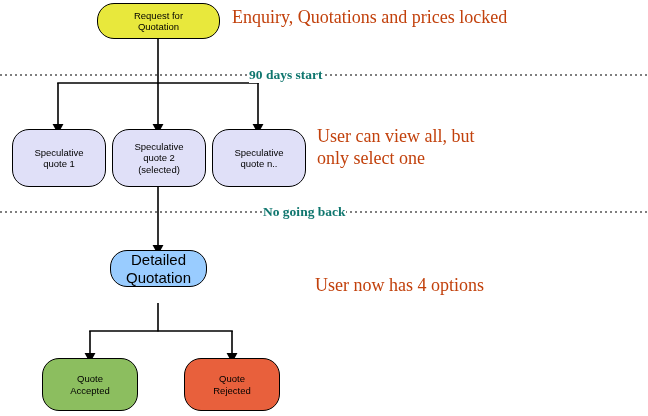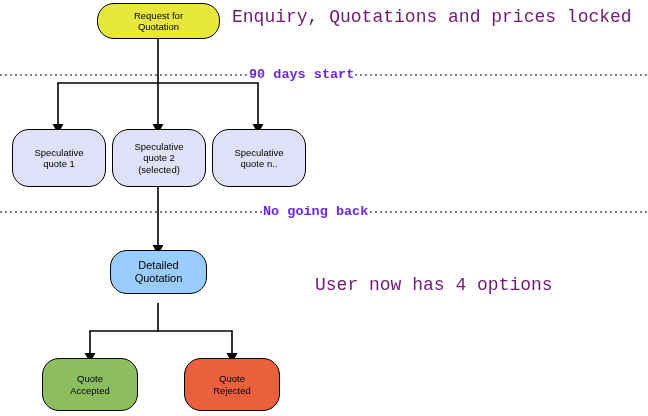--- a/index.html
+++ b/index.html
@@ -40,30 +40,30 @@
     white-space: pre-line;
     font-family: "Liberation Sans", sans-serif;
   }
   .node-label {
     display: block;
     width: 100%;
     white-space: pre-line;
   }
   .annotation {
     position: absolute;
-    font-family: Liberation Mono, monospace;
-    color: #701a75;
+    font-family: Liberation Serif, serif;
+    color: #c2410c;
     white-space: pre-line;
     line-height: 1.22;
   }
   .divider-label {
     position: absolute;
-    font-family: Liberation Mono, monospace;
+    font-family: Liberation Serif, serif;
     font-weight: bold;
-    color: #6d28d9;
+    color: #0f766e;
     background: #ffffff;
     white-space: nowrap;
   }
 </style>
 </head>
 <body>
 
 <div id="canvas">
 
   <svg class="svg-layer" viewBox="0 0 648 416" width="648" height="416" xmlns="http://www.w3.org/2000/svg">
@@ -106,37 +106,39 @@
     <span class="node-label">Speculative
 quote 2
 (selected)</span>
   </div>
 
   <div class="node" style="left:212px; top:129px; width:94px; height:58px; background:#E0E0F8; font-size:9.5px;">
     <span class="node-label">Speculative
 quote n..</span>
   </div>
 
-  <div class="node" style="left:110px; top:250px; width:97px; height:44px; background:#99CCFF; font-size:11px;">
+  <div class="node" style="left:110px; top:250px; width:97px; height:37px; background:#99CCFF; font-size:15px;">
     <span class="node-label">Detailed
 Quotation</span>
   </div>
 
   <div class="node" style="left:42px; top:358px; width:96px; height:53px; background:#8CBE5F; font-size:9.5px;">
     <span class="node-label">Quote
 Accepted</span>
   </div>
 
   <div class="node" style="left:184px; top:358px; width:96px; height:53px; background:#E8603C; font-size:9.5px;">
     <span class="node-label">Quote
 Rejected</span>
   </div>
 
   <div class="divider-label" style="left:249px; top:67px; font-size:13.5px;">90 days start</div>
 
   <div class="divider-label" style="left:263px; top:204px; font-size:13.5px;">No going back</div>
 
   <div class="annotation" style="left:232px; top:7px; font-size:18px;">Enquiry, Quotations and prices locked</div>
 
+  <div class="annotation" style="left:317px; top:126px; font-size:18px;">User can view all, but
+only select one</div>
 
   <div class="annotation" style="left:315px; top:275px; font-size:18px;">User now has 4 options</div>
 
 </div>
 
 </body></html>

